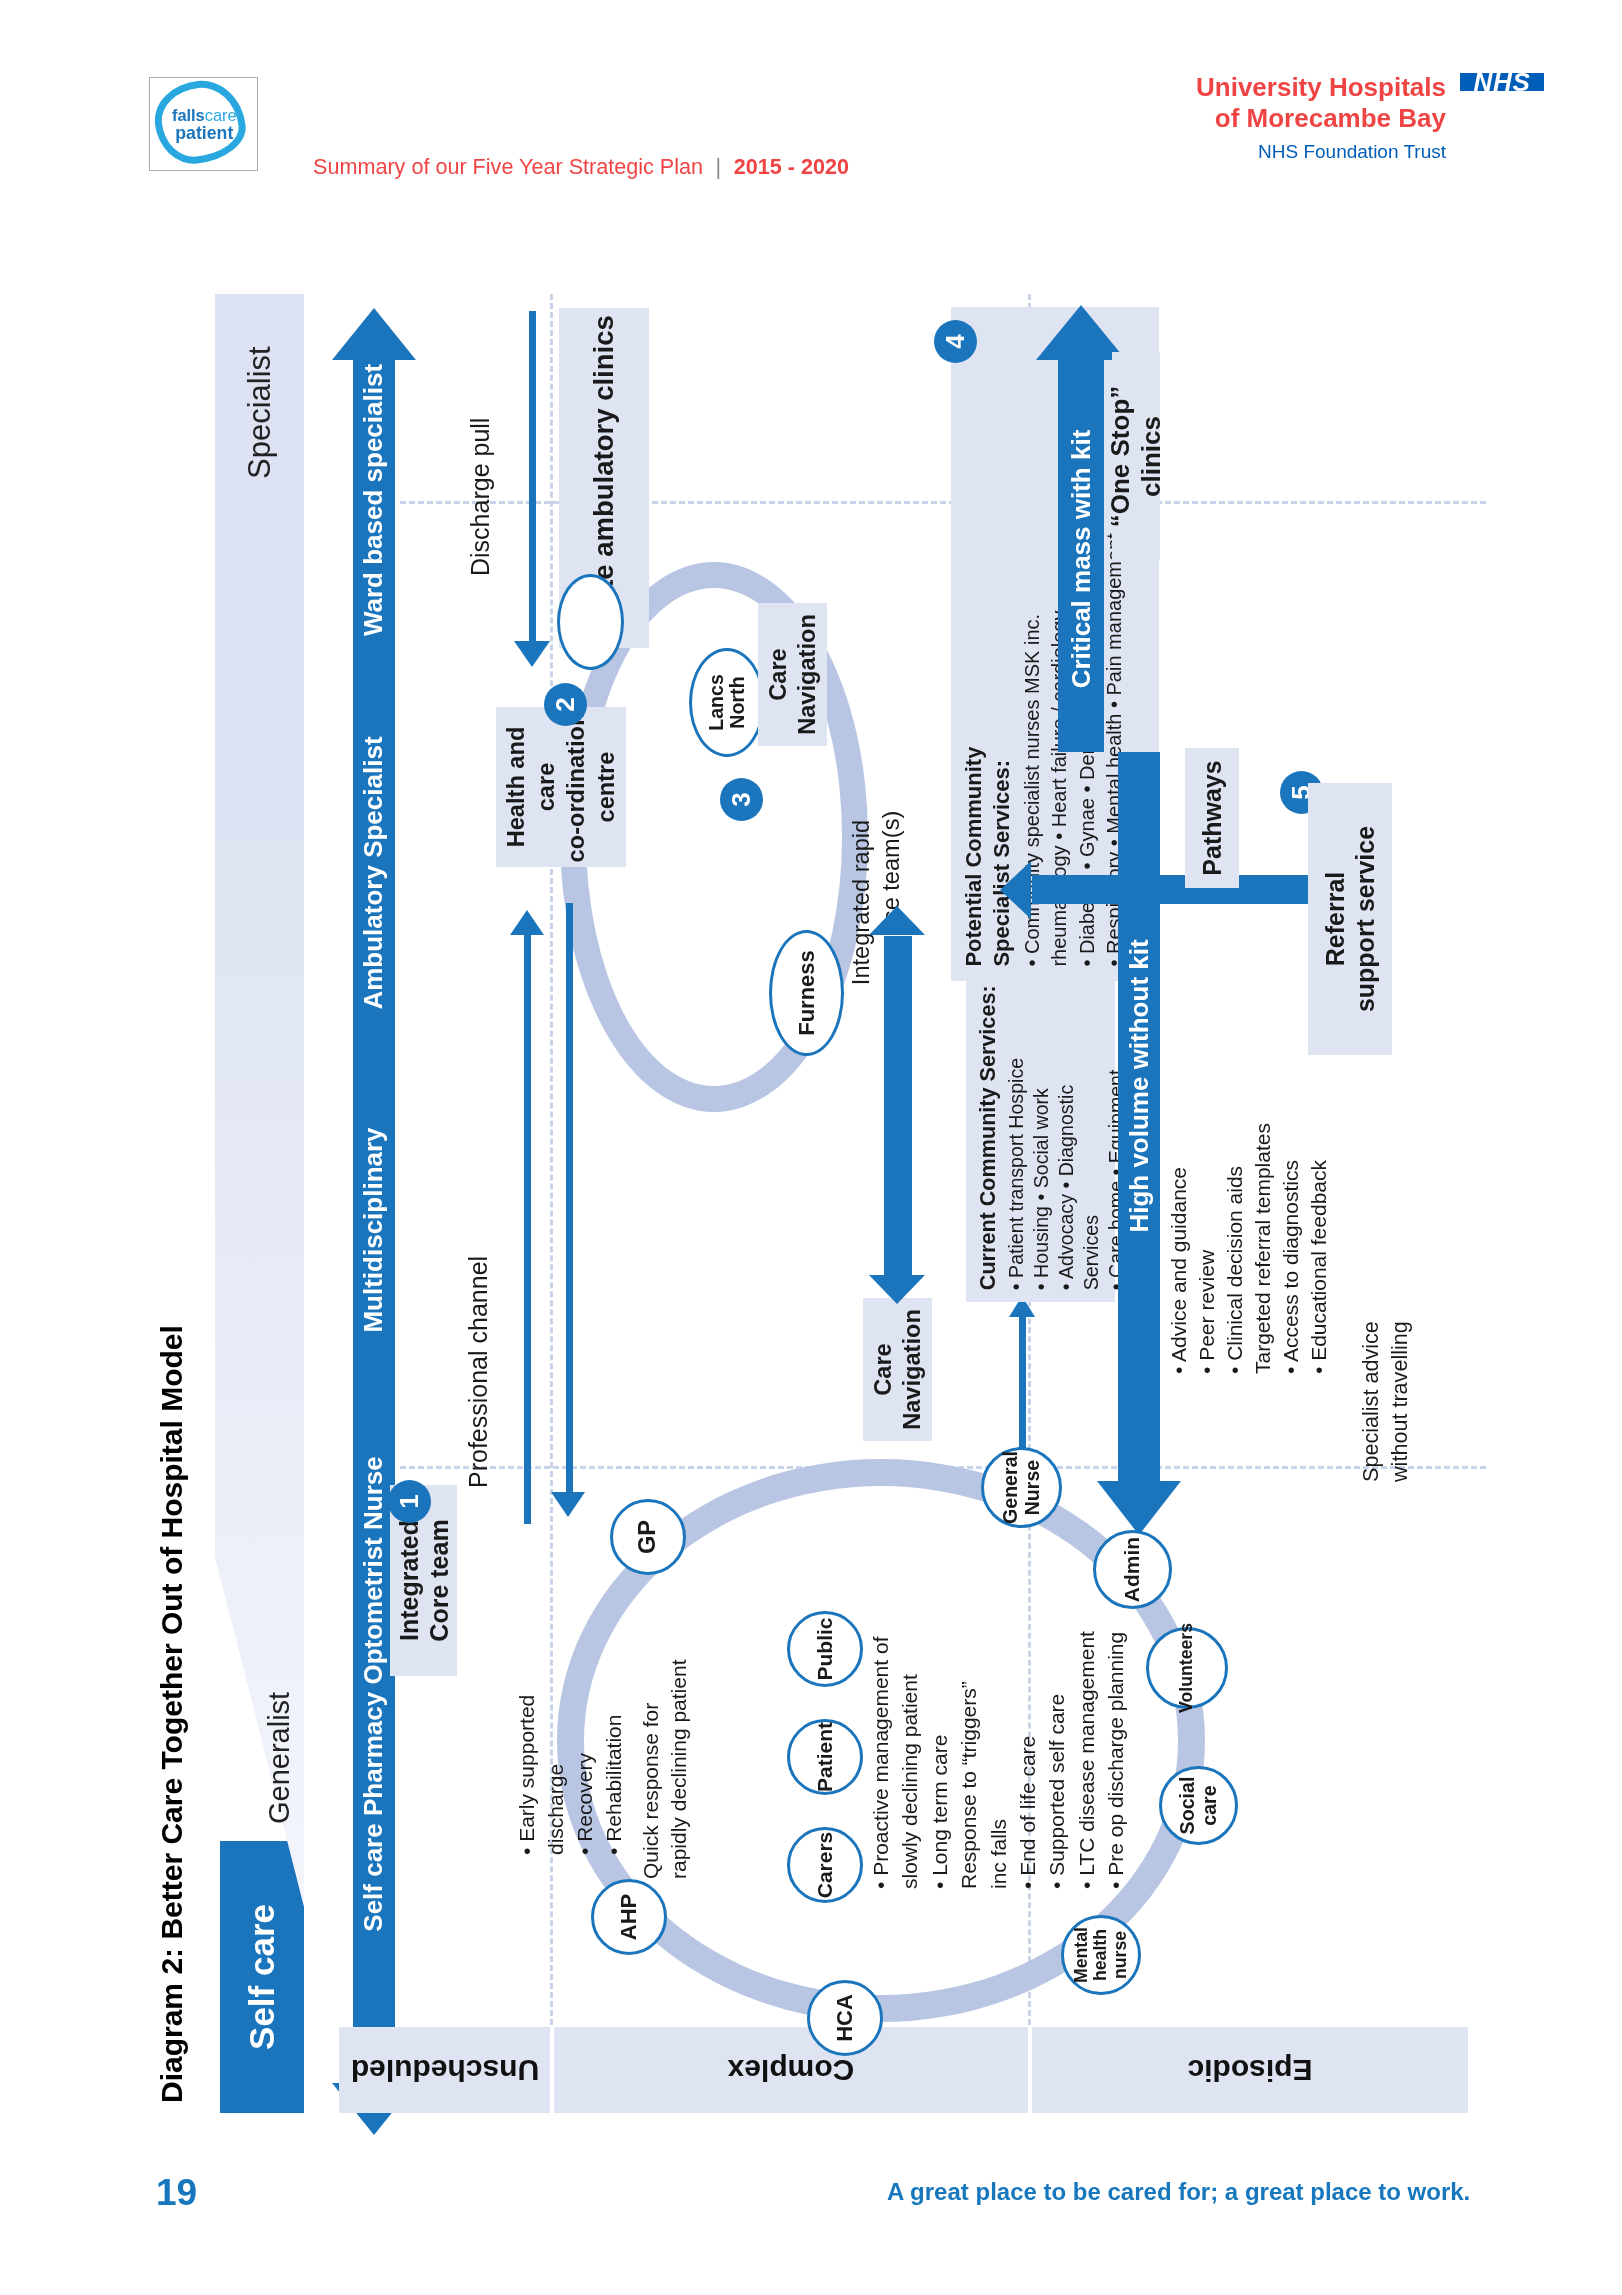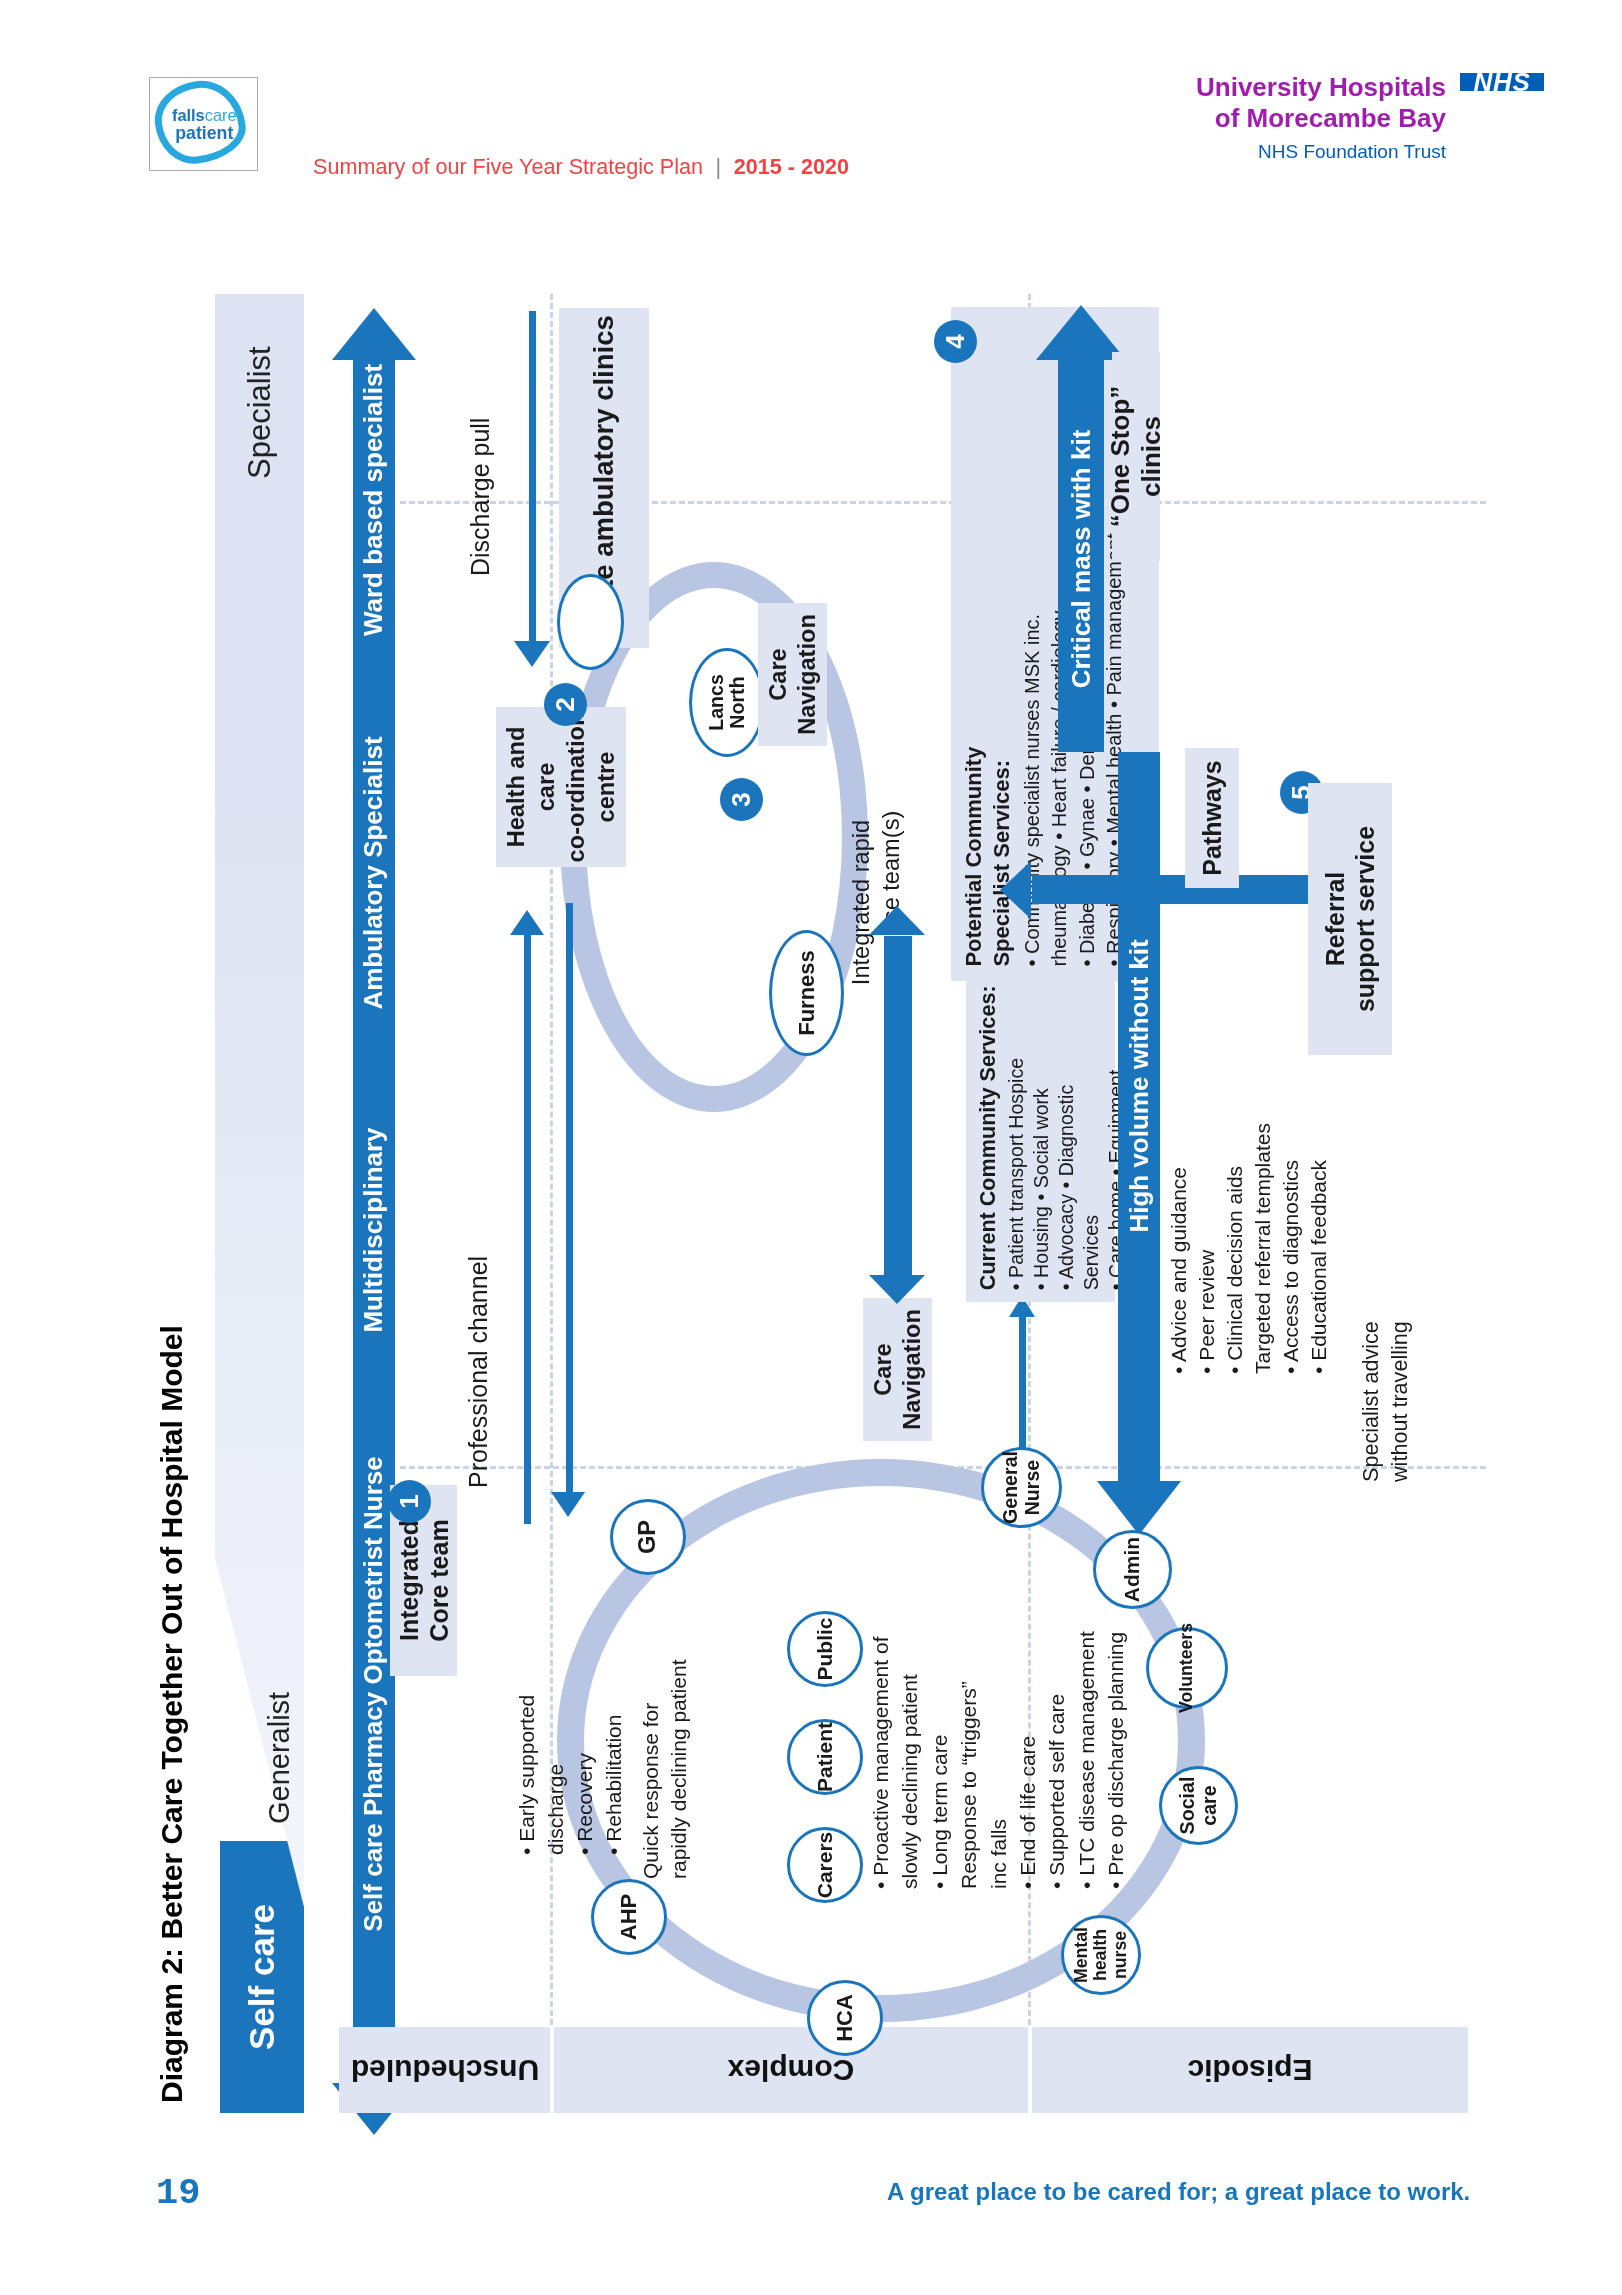--- a/index.html
+++ b/index.html
@@ -42,21 +42,21 @@
     </div>
   </div>
 
   <div class="abs nowrap" style="left:313px;top:154px;font-size:21.6px;">
     <span style="color:#ef4444;">Summary of our Five Year Strategic Plan</span>
     <span style="color:#8a8a8a;padding:0 6.5px;">|</span>
     <span style="color:#ef4444;font-weight:bold;">2015 - 2020</span>
   </div>
 
   <div class="abs" style="left:1047px;top:72px;width:497px;height:118px;">
-    <div class="abs" style="right:98px;top:0;text-align:right;line-height:31px;font-size:26px;color:#a21caf;">
+    <div class="abs" style="right:98px;top:0;text-align:right;line-height:31px;font-size:26px;color:#ef4444;">
       <div class="b">University Hospitals</div>
       <div class="b">of Morecambe Bay</div>
     </div>
     <div class="abs c" style="right:0;top:1.3px;width:84px;height:18px;background:#005EB8;">
       <span style="color:#fff;font-weight:bold;font-style:italic;font-size:26px;letter-spacing:0.7px;">NHS</span>
     </div>
     <div class="abs nowrap" style="right:98px;top:69px;color:#005EB8;font-size:19px;">NHS Foundation Trust</div>
   </div>
 </div>
 
@@ -215,15 +215,15 @@
 care</div>
   <div class="abs circ" style="left:437px;top:995px;width:82px;height:82px;font-size:17.7px;">Volunteers</div>
   <div class="abs circ" style="left:537px;top:942px;width:79px;height:79px;font-size:21px;">Admin</div>
   <div class="abs circ pre" style="left:618px;top:830px;width:81px;height:81px;font-size:19.6px;">General
 Nurse</div>
   <div class="abs circ" style="left:243px;top:636px;width:76px;height:76px;font-size:21px;">Carers</div>
   <div class="abs circ" style="left:351px;top:636px;width:76px;height:76px;font-size:21px;">Patient</div>
   <div class="abs circ" style="left:459px;top:636px;width:76px;height:76px;font-size:21px;">Public</div>
 </div>
 
-<div class="abs b" style="left:156px;top:2172px;font-size:37px;color:#1777BD;font-family:Liberation Mono, monospace;">19</div>
+<div class="abs b" style="left:156px;top:2172px;font-size:37px;color:#1777BD;">19</div>
 <div class="abs b nowrap" style="left:887px;top:2178px;font-size:24px;color:#1777BD;">A great place to be cared for; a great place to work.</div>
 
 
 </body></html>

